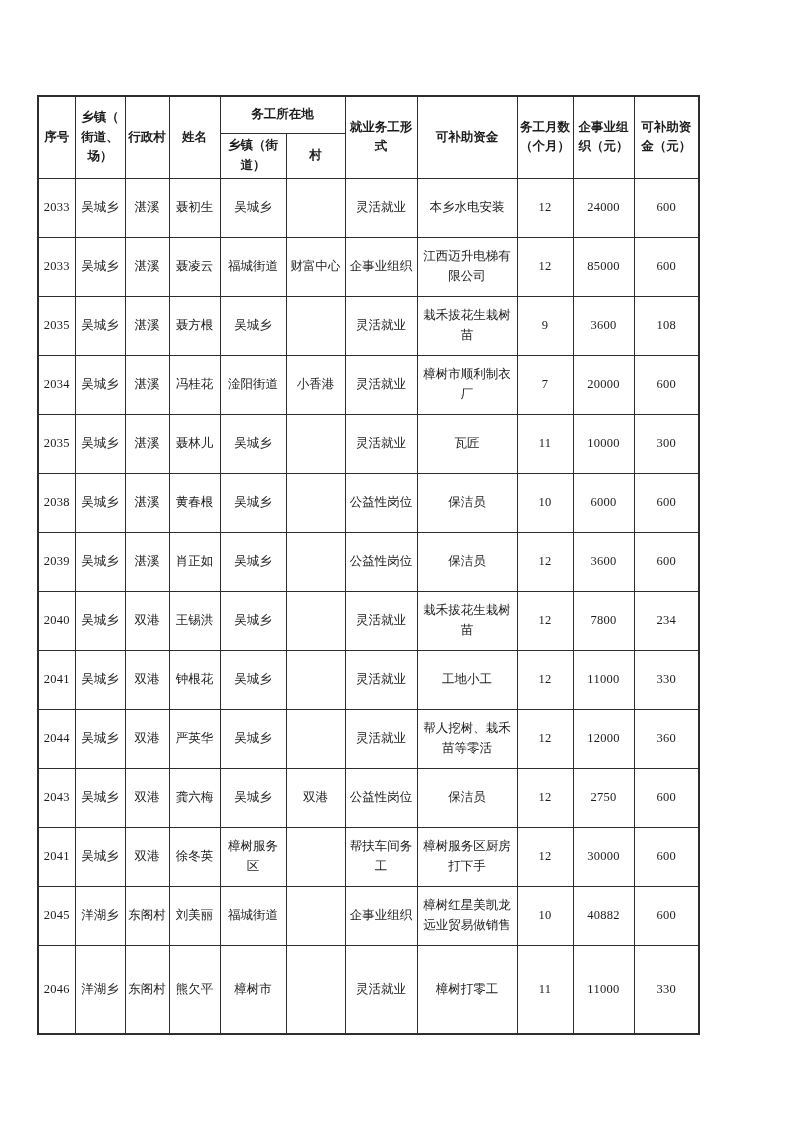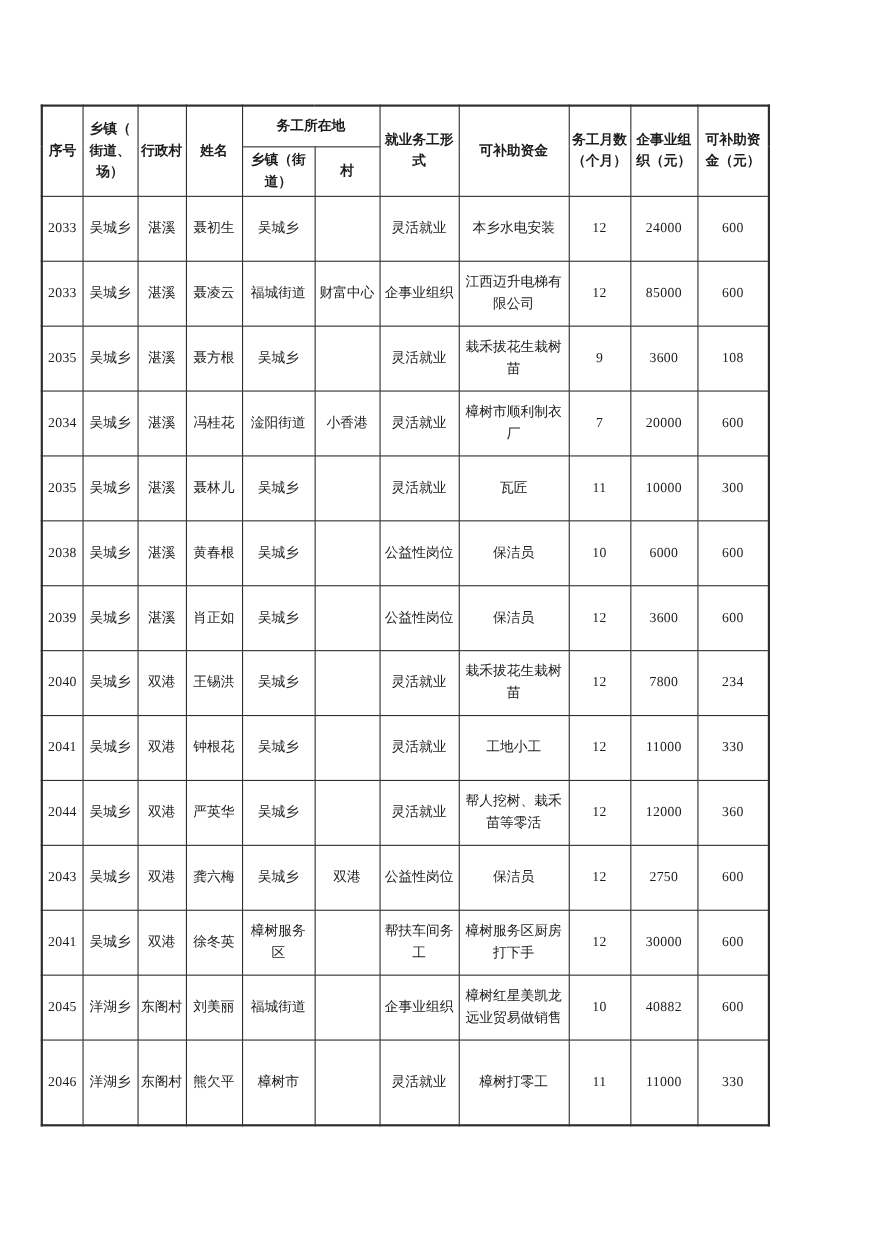--- a/index.html
+++ b/index.html
@@ -38,21 +38,21 @@
     line-break: anywhere;
     overflow-wrap: break-word;
   }
   table.grid thead th {
     font-weight: bold;
     font-size: 12.5px;
   }
   thead tr.h-top { height: 37px; }
   thead tr.h-bottom { height: 45px; }
   tbody tr { height: 59px; }
-  tbody tr:last-child { height: 78px; }
+  tbody tr:last-child { height: 89px; }
   tbody td { font-weight: normal; }
   td.num { letter-spacing: 0.3px; margin-top: 12px; }
 </style>
 </head>
 <body>
 
 <div class="page">
   <table class="grid">
     <colgroup>
       <col style="width:37px">

